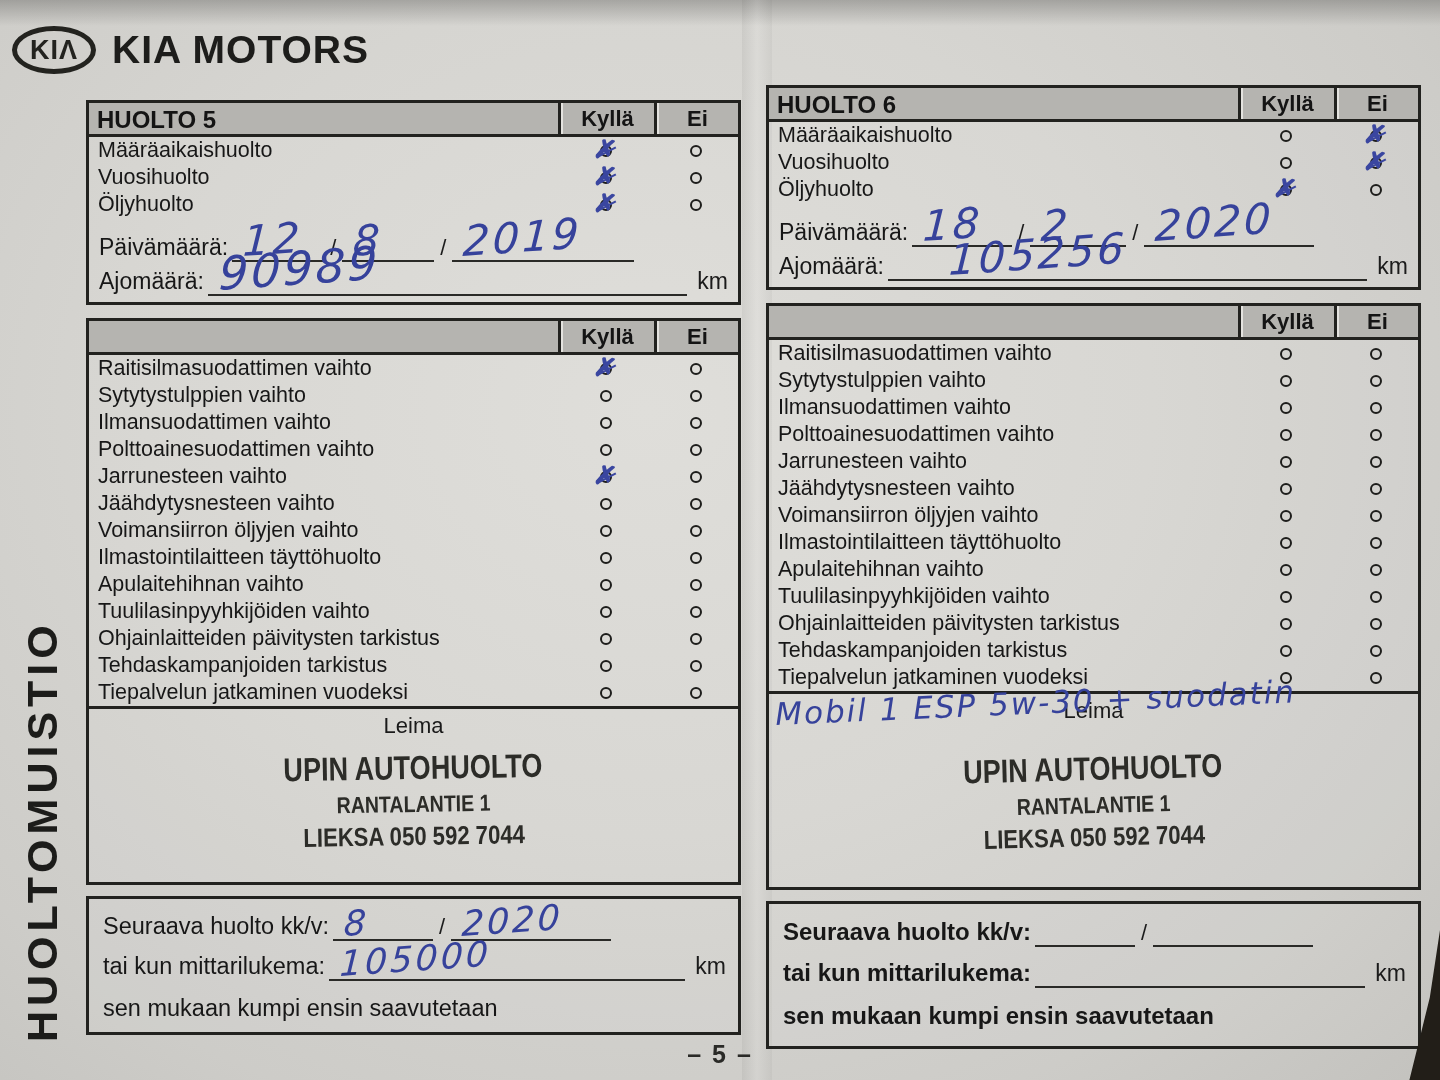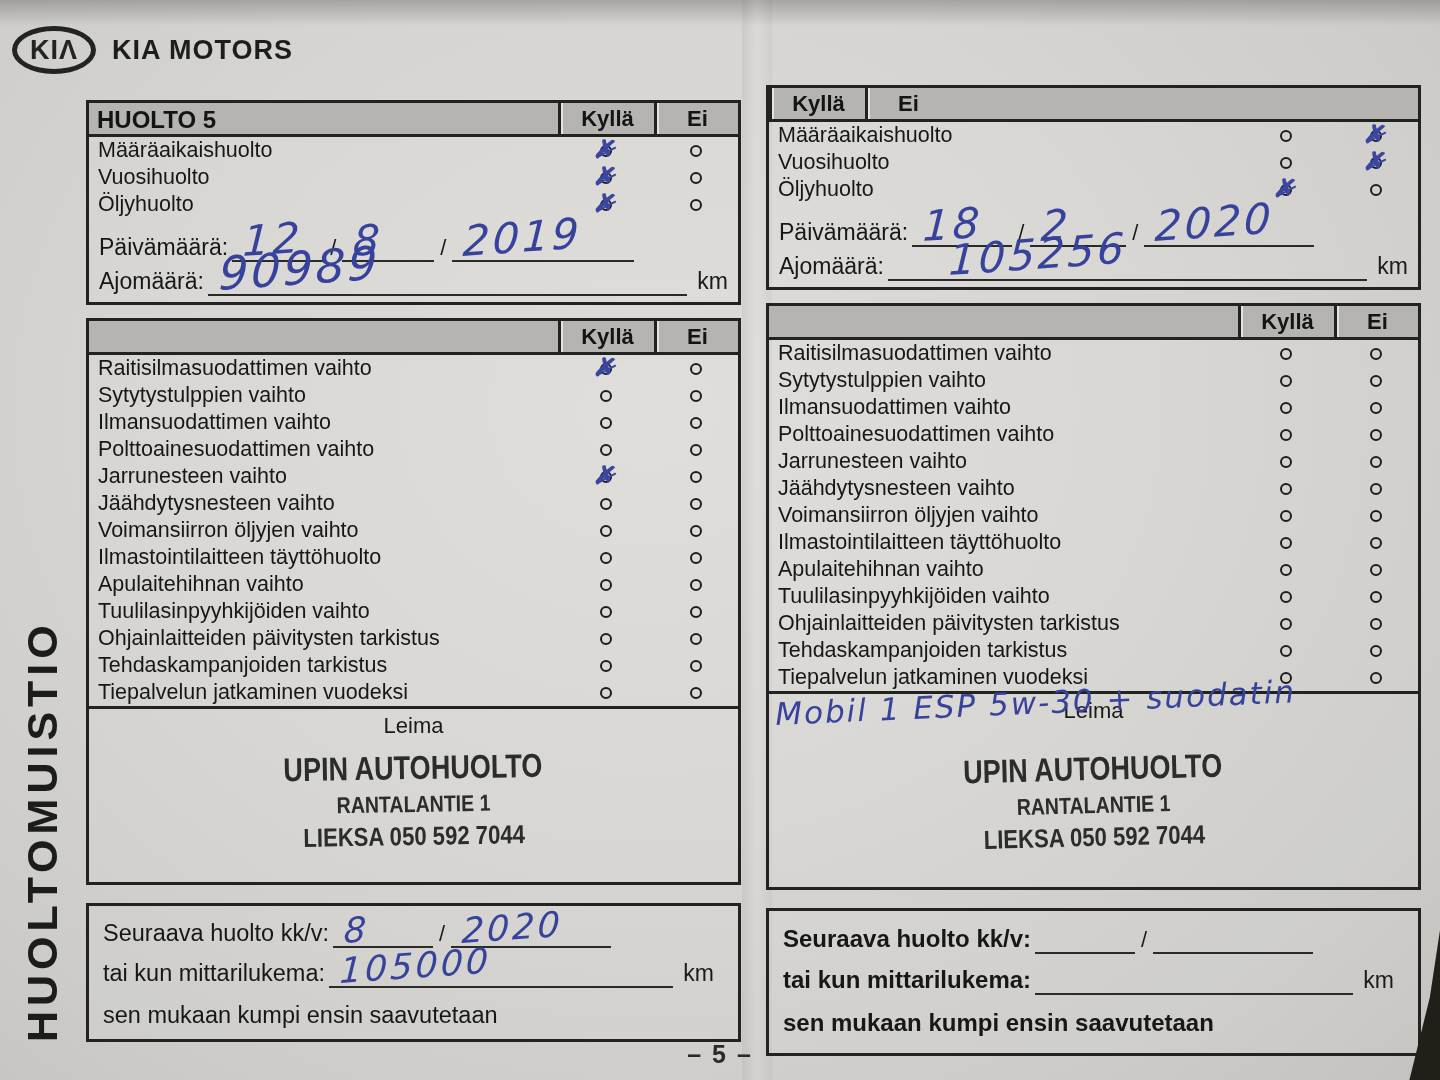--- a/index.html
+++ b/index.html
@@ -28,21 +28,21 @@
     background:#221e18;
     clip-path:polygon(100% 0, 100% 100%, 10% 100%, 70% 45%);
   }
   
   .brand { position:absolute; left:12px; top:26px; display:flex; align-items:center; gap:16px; }
   .kia-oval {
     width:84px; height:48px; border:5px solid #23231f; border-radius:50%;
     display:flex; align-items:center; justify-content:center;
     font-weight:bold; font-size:27px; letter-spacing:1px; color:#23231f;
   }
-  .brand-name { font-weight:bold; font-size:27px; letter-spacing:1px; color:#1d1d1b; }
+  .brand-name { font-weight:bold; font-size:39px; letter-spacing:1px; color:#1d1d1b; }
   
   .side-label {
     position:absolute; left:18px; top:612px; height:430px;
     writing-mode:vertical-rl; transform:rotate(180deg);
     font-weight:bold; font-size:43px; letter-spacing:5px; color:#1c1c1a;
     display:flex; align-items:center;
   }
   
   .panel { position:absolute; width:655px; }
   .panel-left  { left:86px;  top:100px; }
@@ -101,21 +101,21 @@
   .stamp .s1 { font-size:33px; font-weight:bold; transform:scaleX(.82); letter-spacing:0px; }
   .stamp .s2 { font-size:23px; font-weight:bold; transform:scaleX(.85); margin-top:4px; }
   .stamp .s3 { font-size:26px; font-weight:bold; transform:scaleX(.85); margin-top:3px; }
   .oil-note {
     position:absolute; left:6px; top:-12px; width:640px;
     font-family:"DejaVu Sans", sans-serif; font-style:italic;
     font-size:31px; color:#36429b; letter-spacing:2px;
     transform:rotate(-2.5deg); text-align:left; white-space:nowrap;
   }
   
-  .next-box { margin-top:9px; padding:14px 24px 10px 14px; }
+  .next-box { margin-top:2px; padding:14px 12px 10px 14px; }
   .next-line { display:flex; align-items:flex-end; margin-bottom:12px; }
   .next-line .f-label { font-size:23.5px; }
   .nb1 .blank.b1 { width:100px; } .nb1 .blank.b2 { width:160px; }
   .nb2 .blank.b-odo { flex:1; }
   .next-note { font-size:23.5px; color:#171717; padding-top:2px; }
   .panel-right .next-box { padding-bottom:16px; }
   .panel-right .next-line .f-label { font-weight:bold; font-size:24px; }
   .panel-right .next-note { font-weight:bold; font-size:24px; }
   
   .gap { height:13px; }
@@ -370,20 +370,21 @@
         <span class="unit">km</span>
       </div>
       <div class="next-note">sen mukaan kumpi ensin saavutetaan</div>
     </div>
   </div>
 
   <div class="panel panel-right">
 
     <div class="box">
       <div class="thead">
+        <span class="t-title">HUOLTO 6</span>
         <span class="t-col k">Kyllä</span>
         <span class="t-col e">Ei</span>
       </div>
       <div class="row">
         <span class="lbl">Määräaikaishuolto</span>
         <span class="col k">
             <span class="circle"></span>
           </span>
         <span class="col e">
             <span class="circle crossed"></span>

